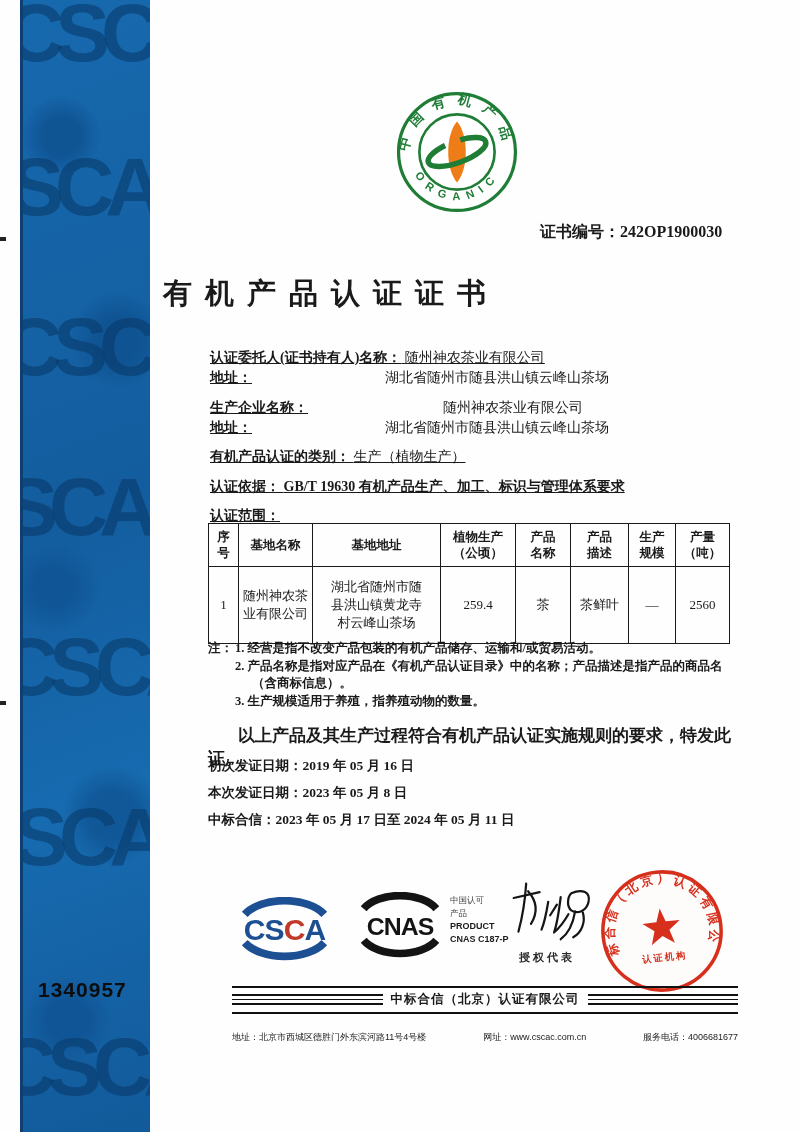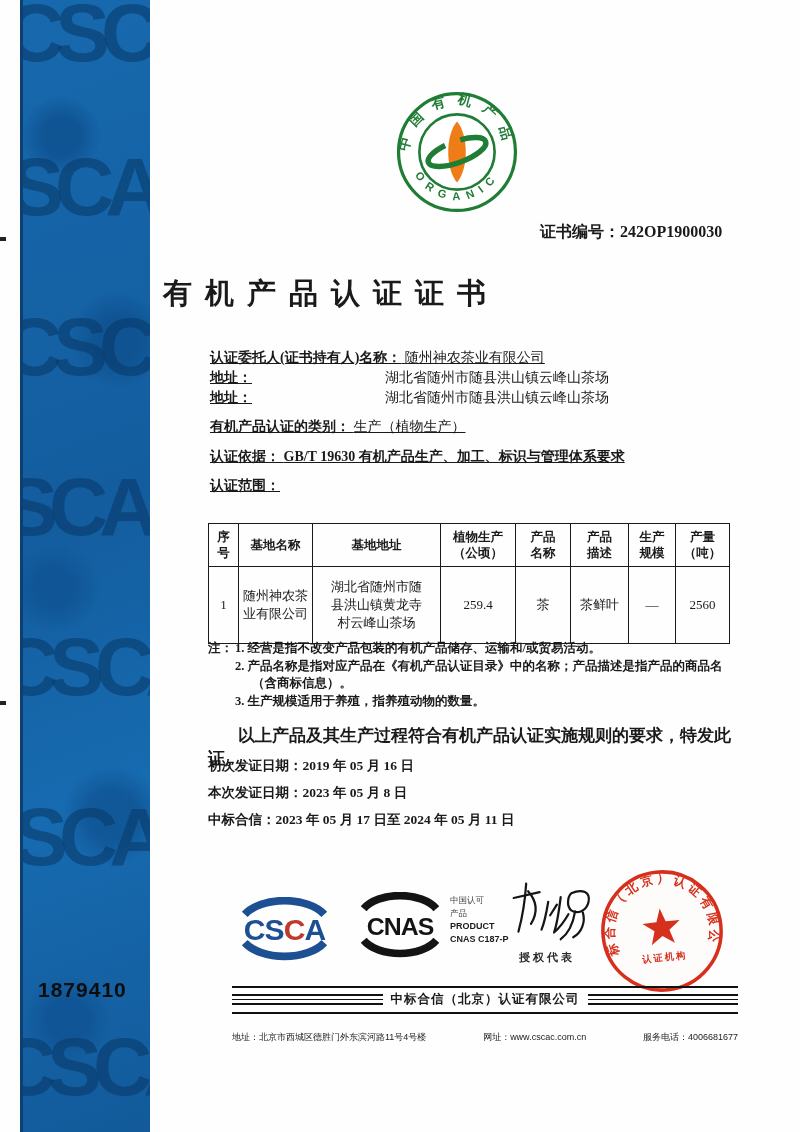--- a/index.html
+++ b/index.html
@@ -87,21 +87,21 @@
   <div class="strip">
     <div class="swirl"></div>
     <span class="wm" style="top:-14px;left:-18px;">CSCA</span>
     <span class="wm" style="top:140px;left:-64px;">CSCA</span>
     <span class="wm" style="top:300px;left:-20px;">CSCA</span>
     <span class="wm" style="top:460px;left:-70px;">CSCA</span>
     <span class="wm" style="top:620px;left:-24px;">CSCA</span>
     <span class="wm" style="top:790px;left:-60px;">CSCA</span>
     <span class="wm" style="top:1020px;left:-26px;">CSCA</span>
   </div>
-  <div class="serial">1879410</div>
+  <div class="serial">1340957</div>
   <div class="regmark" style="top:237px;"></div>
   <div class="regmark" style="top:701px;"></div>
 
   <svg class="logo" viewBox="0 0 120 120">
     <defs>
       <path id="arcTop" d="M 13.7,68.2 A 47,47 0 1 1 106.3,68.2"></path>
       <path id="arcBot" d="M 15.8,76.1 A 47,47 0 0 0 104.2,76.1"></path>
     </defs>
     <circle cx="60" cy="60" r="57.5" fill="#ffffff" stroke="#1f7d36" stroke-width="3.2"></circle>
     <circle cx="60" cy="60" r="37" fill="#ffffff" stroke="#1f7d36" stroke-width="2.6"></circle>
@@ -122,20 +122,24 @@
   <div class="title">有机产品认证证书</div>
 
   <div class="fields">
     <div class="frow">
       <span class="lab">认证委托人(证书持有人)名称：</span>
       <span class="val">随州神农茶业有限公司</span>
     </div>
     <div class="frow">
       <span class="lab">地址：</span>
       <span class="val val-abs" style="left:175px;">湖北省随州市随县洪山镇云峰山茶场</span>
+    </div>
+    <div class="frow mt10">
+      <span class="lab">生产企业名称：</span>
+      <span class="val val-abs" style="left:233px;">随州神农茶业有限公司</span>
     </div>
     <div class="frow">
       <span class="lab">地址：</span>
       <span class="val val-abs" style="left:175px;">湖北省随州市随县洪山镇云峰山茶场</span>
     </div>
     <div class="frow mt9">
       <span class="lab">有机产品认证的类别：</span>
       <span class="val">生产（植物生产）</span>
     </div>
     <div class="frow mt10">

